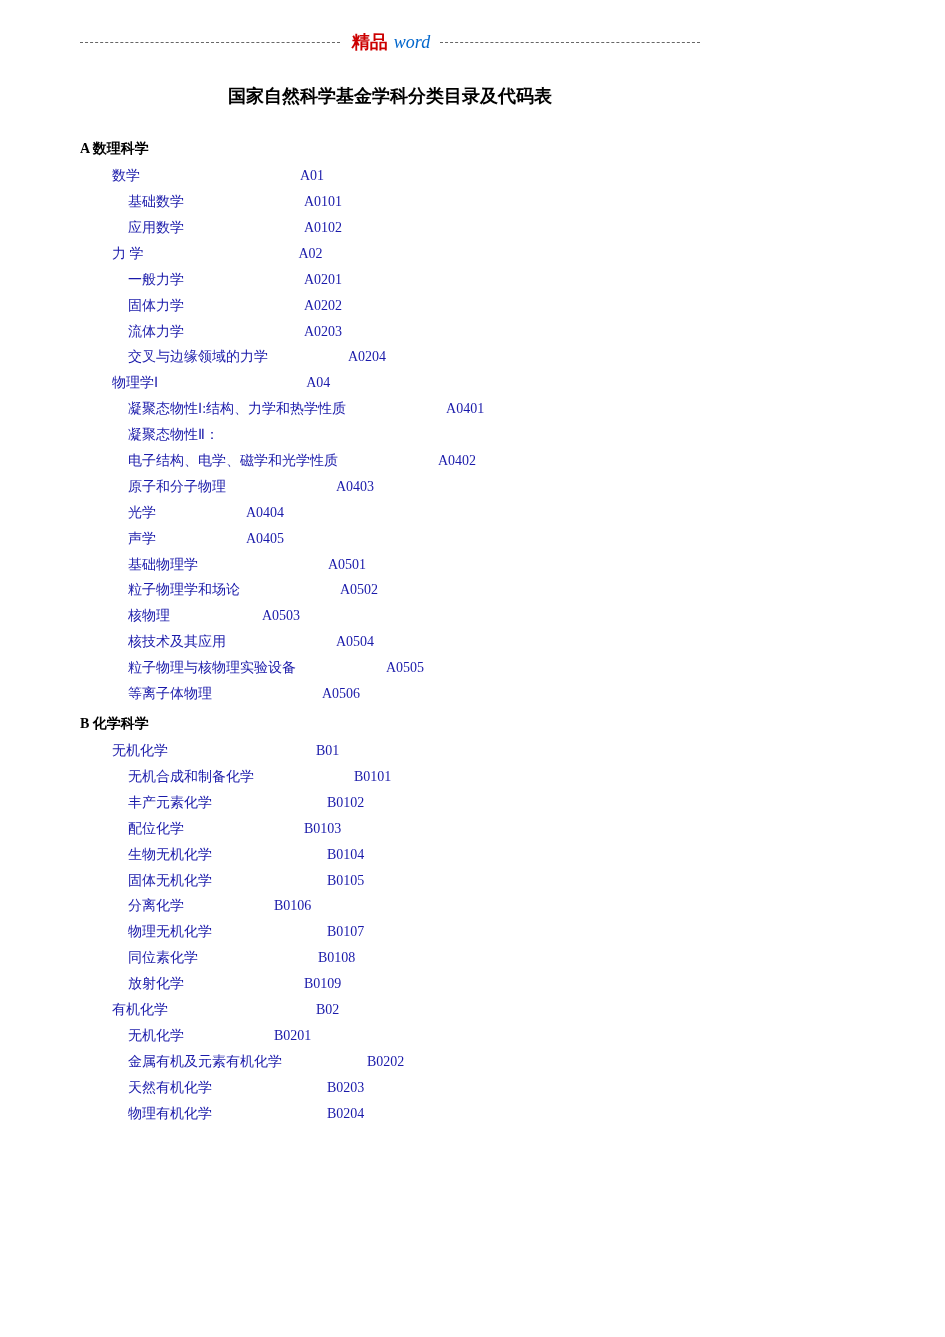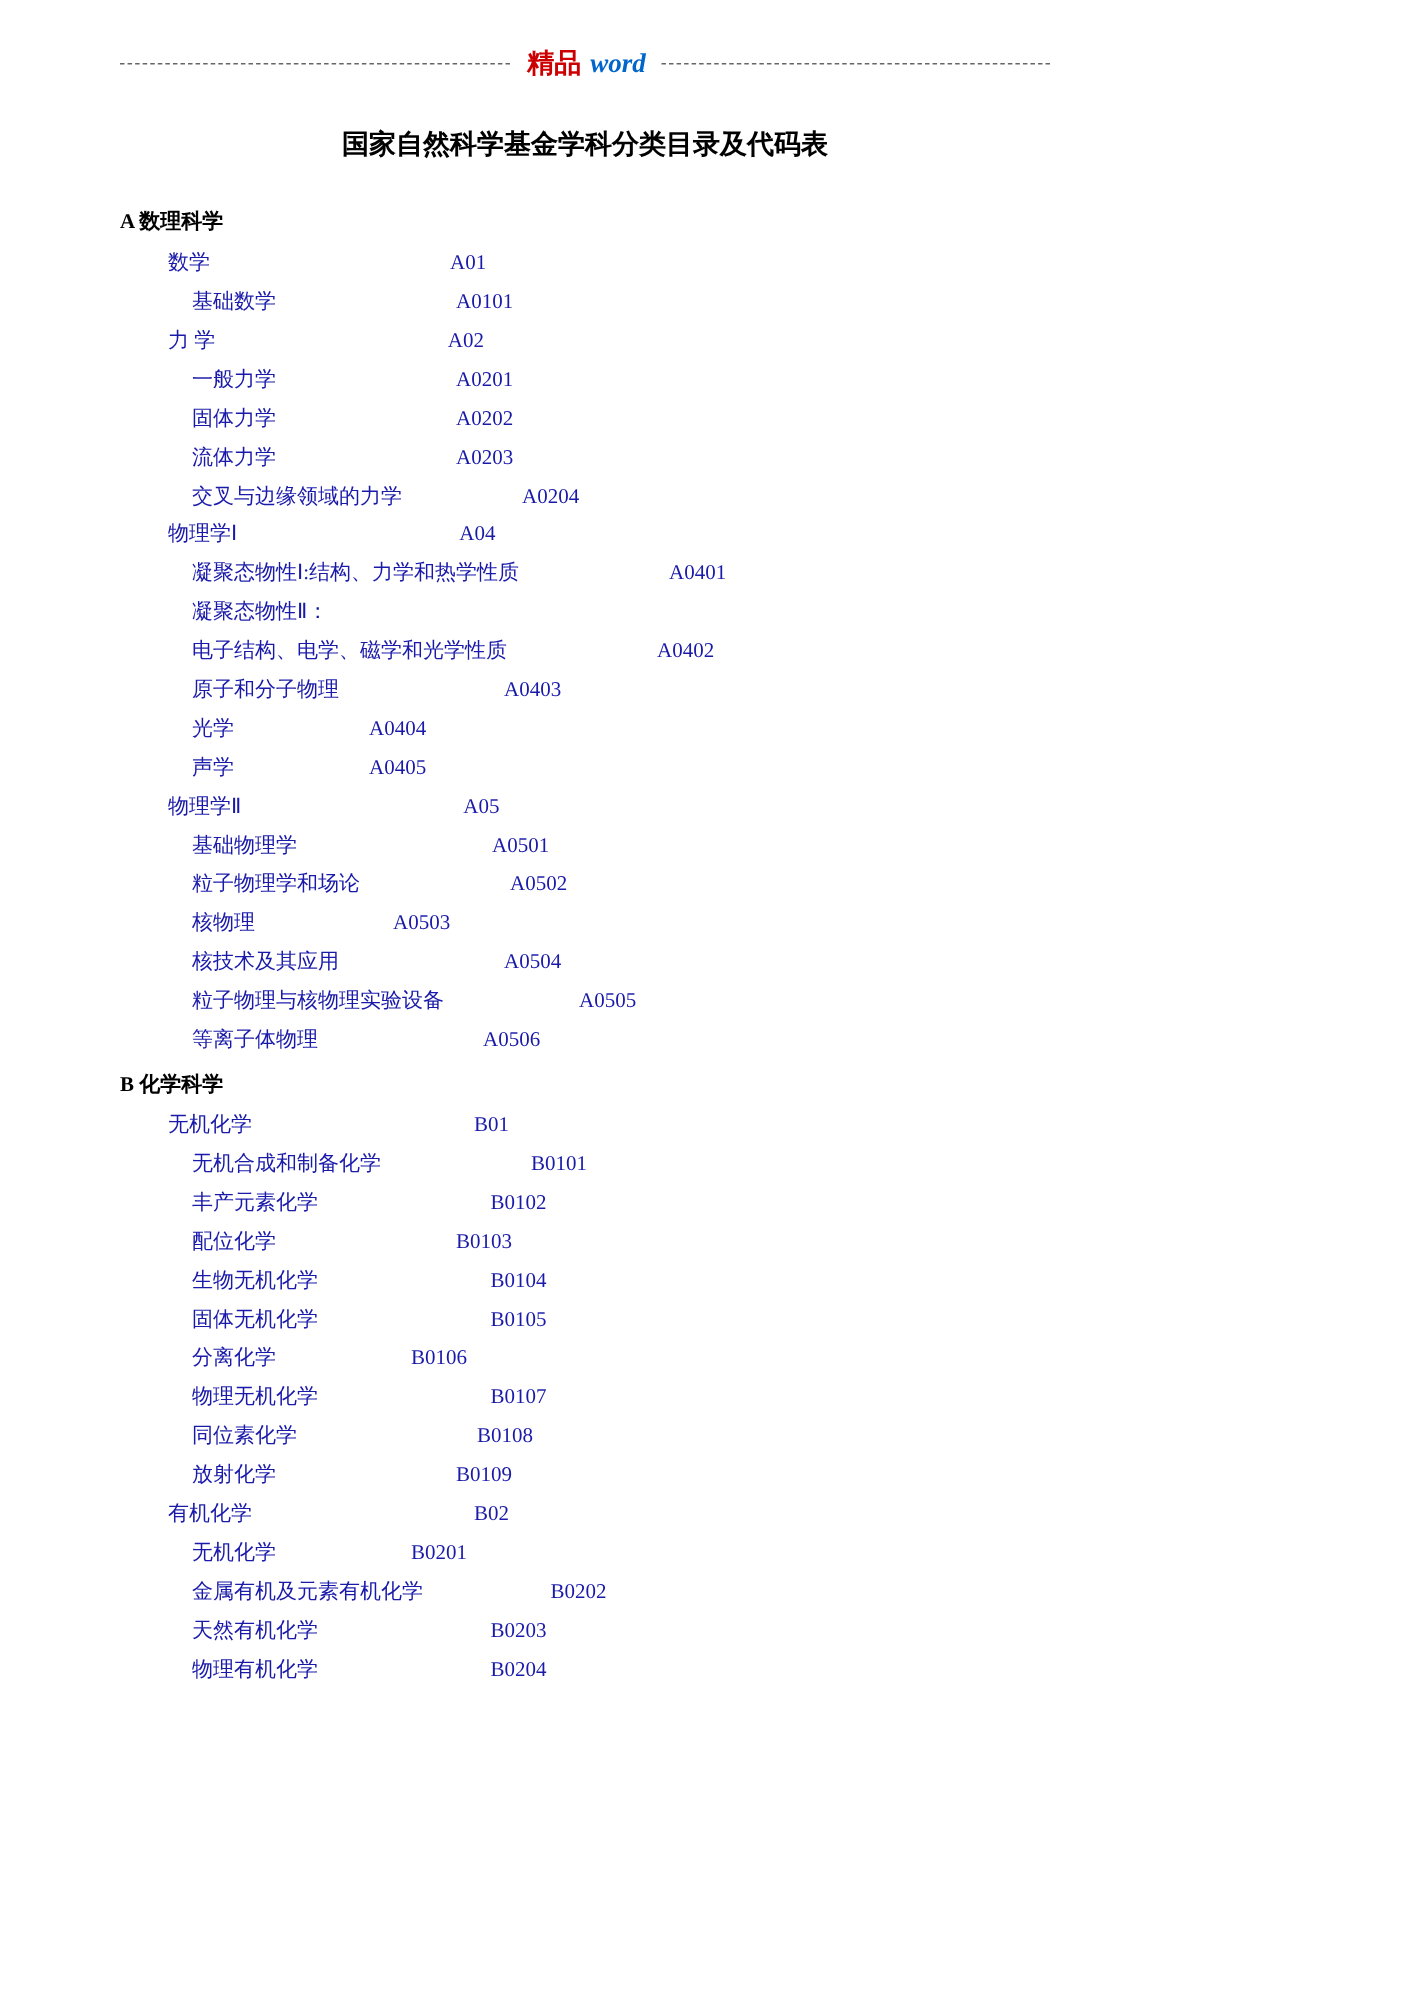--- a/index.html
+++ b/index.html
@@ -32,21 +32,21 @@
       font-size: 18px;
       font-weight: bold;
       font-family: "KaiTi", "楷体", serif;
       white-space: nowrap;
       padding: 0 4px;
     }
     .header-word {
       color: #0066cc;
       font-size: 18px;
       font-style: italic;
-      font-weight: bold;
+      font-weight: normal;
       padding: 0 2px;
     }
     .page-title {
       text-align: center;
       font-size: 18px;
       font-weight: bold;
       color: #000000;
       margin-bottom: 28px;
       font-family: "SimHei", "黑体", sans-serif;
     }
@@ -118,20 +118,26 @@
         <span class="entry-code">A01</span>
       </div>
 
       <div class="entry-row">
         <span style="display:inline-block; width:16px;"></span>
         <span class="entry-name">基础数学</span>
         <span style="display:inline-block; width:120px;"></span>
         <span class="entry-code">A0101</span>
       </div>
 
+      <div class="entry-row">
+        <span style="display:inline-block; width:16px;"></span>
+        <span class="entry-name">应用数学</span>
+        <span style="display:inline-block; width:120px;"></span>
+        <span class="entry-code">A0102</span>
+      </div>
 
 
       <div class="entry-row">
         <span class="entry-name">力  学</span>
         <span style="display:inline-block; width:155px;"></span>
         <span class="entry-code">A02</span>
       </div>
 
       <div class="entry-row">
         <span style="display:inline-block; width:16px;"></span>
@@ -200,25 +206,20 @@
         <span class="entry-code">A0404</span>
       </div>
 
       <div class="entry-row">
         <span style="display:inline-block; width:16px;"></span>
         <span class="entry-name">声学</span>
         <span style="display:inline-block; width:90px;"></span>
         <span class="entry-code">A0405</span>
       </div>
 
-      <div class="entry-row">
-        <span class="entry-name">物理学Ⅱ</span>
-        <span style="display:inline-block; width:148px;"></span>
-        <span class="entry-code">A05</span>
-      </div>
 
       <div class="entry-row">
         <span style="display:inline-block; width:16px;"></span>
         <span class="entry-name">基础物理学</span>
         <span style="display:inline-block; width:130px;"></span>
         <span class="entry-code">A0501</span>
       </div>
 
       <div class="entry-row">
         <span style="display:inline-block; width:16px;"></span>

